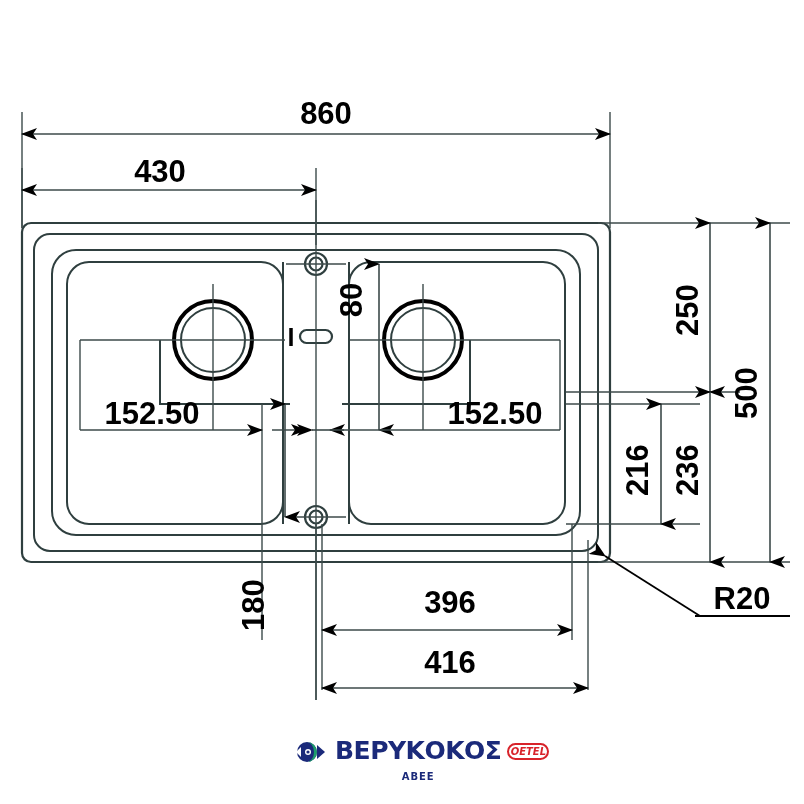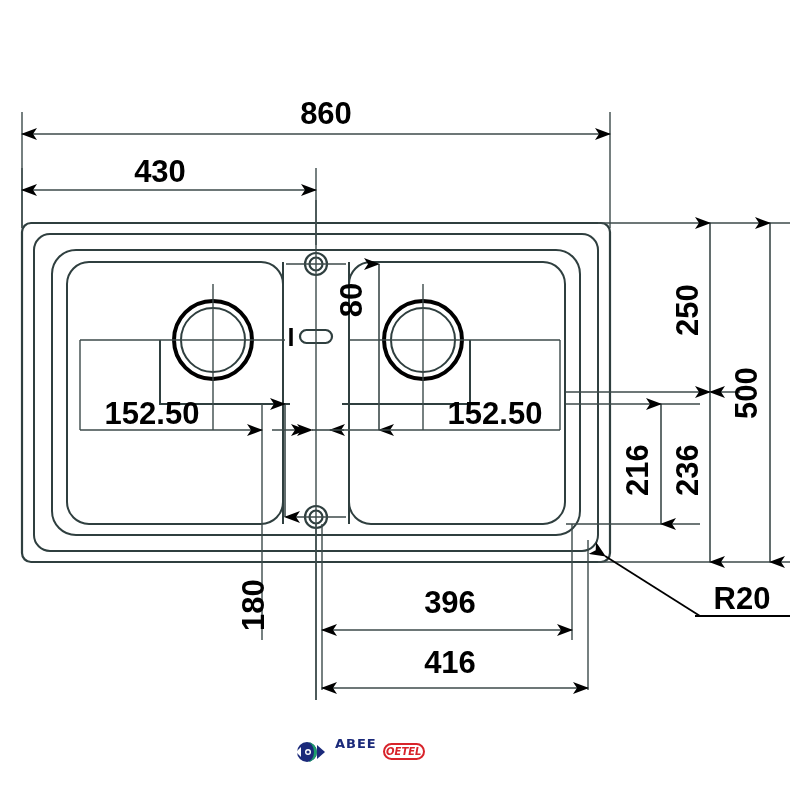--- a/index.html
+++ b/index.html
@@ -60,26 +60,26 @@
     font-weight: bold;
     font-size: 25px;
     line-height: 25px;
     letter-spacing: -0.5px;
     color: #1b2a7a;
     white-space: nowrap;
   }
   .logo-sub {
     font-family: "DejaVu Sans", sans-serif;
     font-weight: bold;
-    font-size: 13px;
+    font-size: 10px;
     line-height: 10px;
     letter-spacing: 1px;
     color: #1b2a7a;
     text-align: center;
-    margin-top: 1px;
+    margin-top: 9px;
   }
   .logo-badge {
     margin-left: 6px;
     margin-top: 5px;
     flex: 0 0 auto;
     width: 42px;
     height: 17px;
     border: 2px solid #d8232a;
     border-radius: 9px;
     background: #ffffff;
@@ -297,18 +297,19 @@
       <svg viewBox="0 0 36 22" width="36" height="22">
         <circle cx="12" cy="11" r="10" fill="#1b2a7a"></circle>
         <path d="M12,1 A10,10 0 0,1 12,21 A7,10 0 0,0 12,1 Z" fill="#1b9e6a"></path>
         <path d="M6,6 L1,11 L6,16 Z" fill="#ffffff"></path>
         <circle cx="13" cy="11" r="3" fill="#ffffff"></circle>
         <circle cx="13" cy="11" r="1.6" fill="#1b2a7a"></circle>
         <path d="M22,4 L30,11 L22,18 Z" fill="#1b2a7a"></path>
       </svg>
     </div>
     <div class="logo-text-block">
+      <div class="logo-name">ΒΕΡΥΚΟΚΟΣ</div>
       <div class="logo-sub">ΑΒΕΕ</div>
     </div>
     <div class="logo-badge">OETEL</div>
   </div>
 
 </div>
 
 </body></html>

